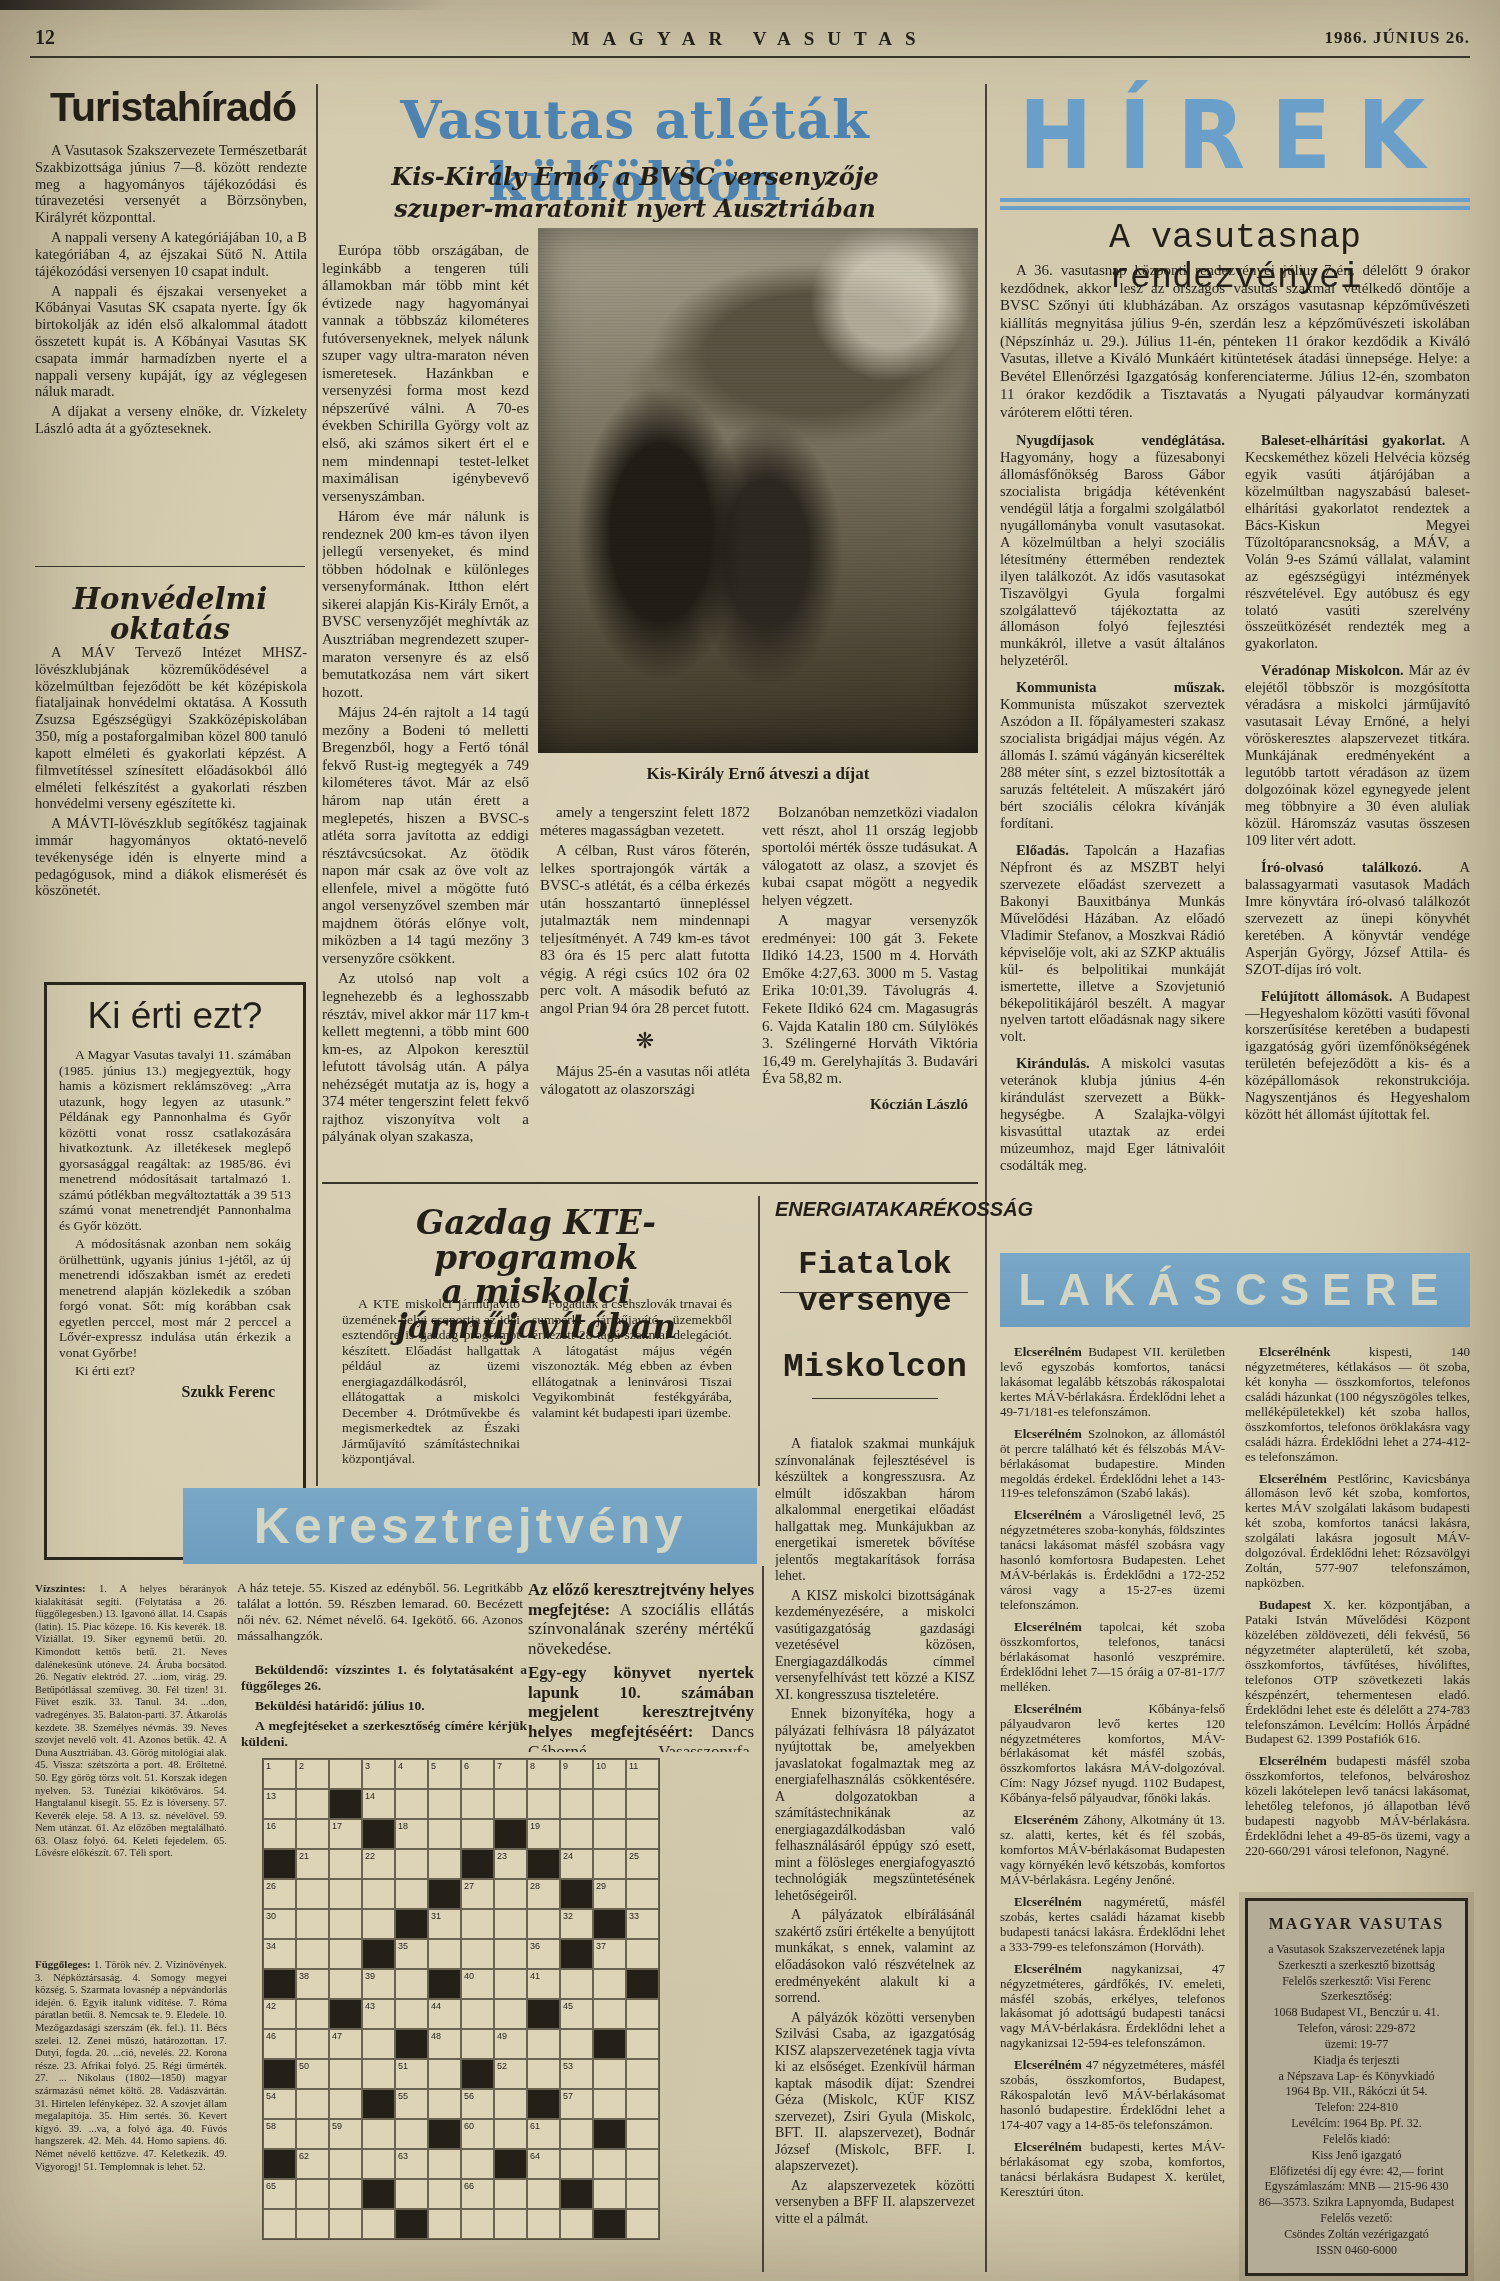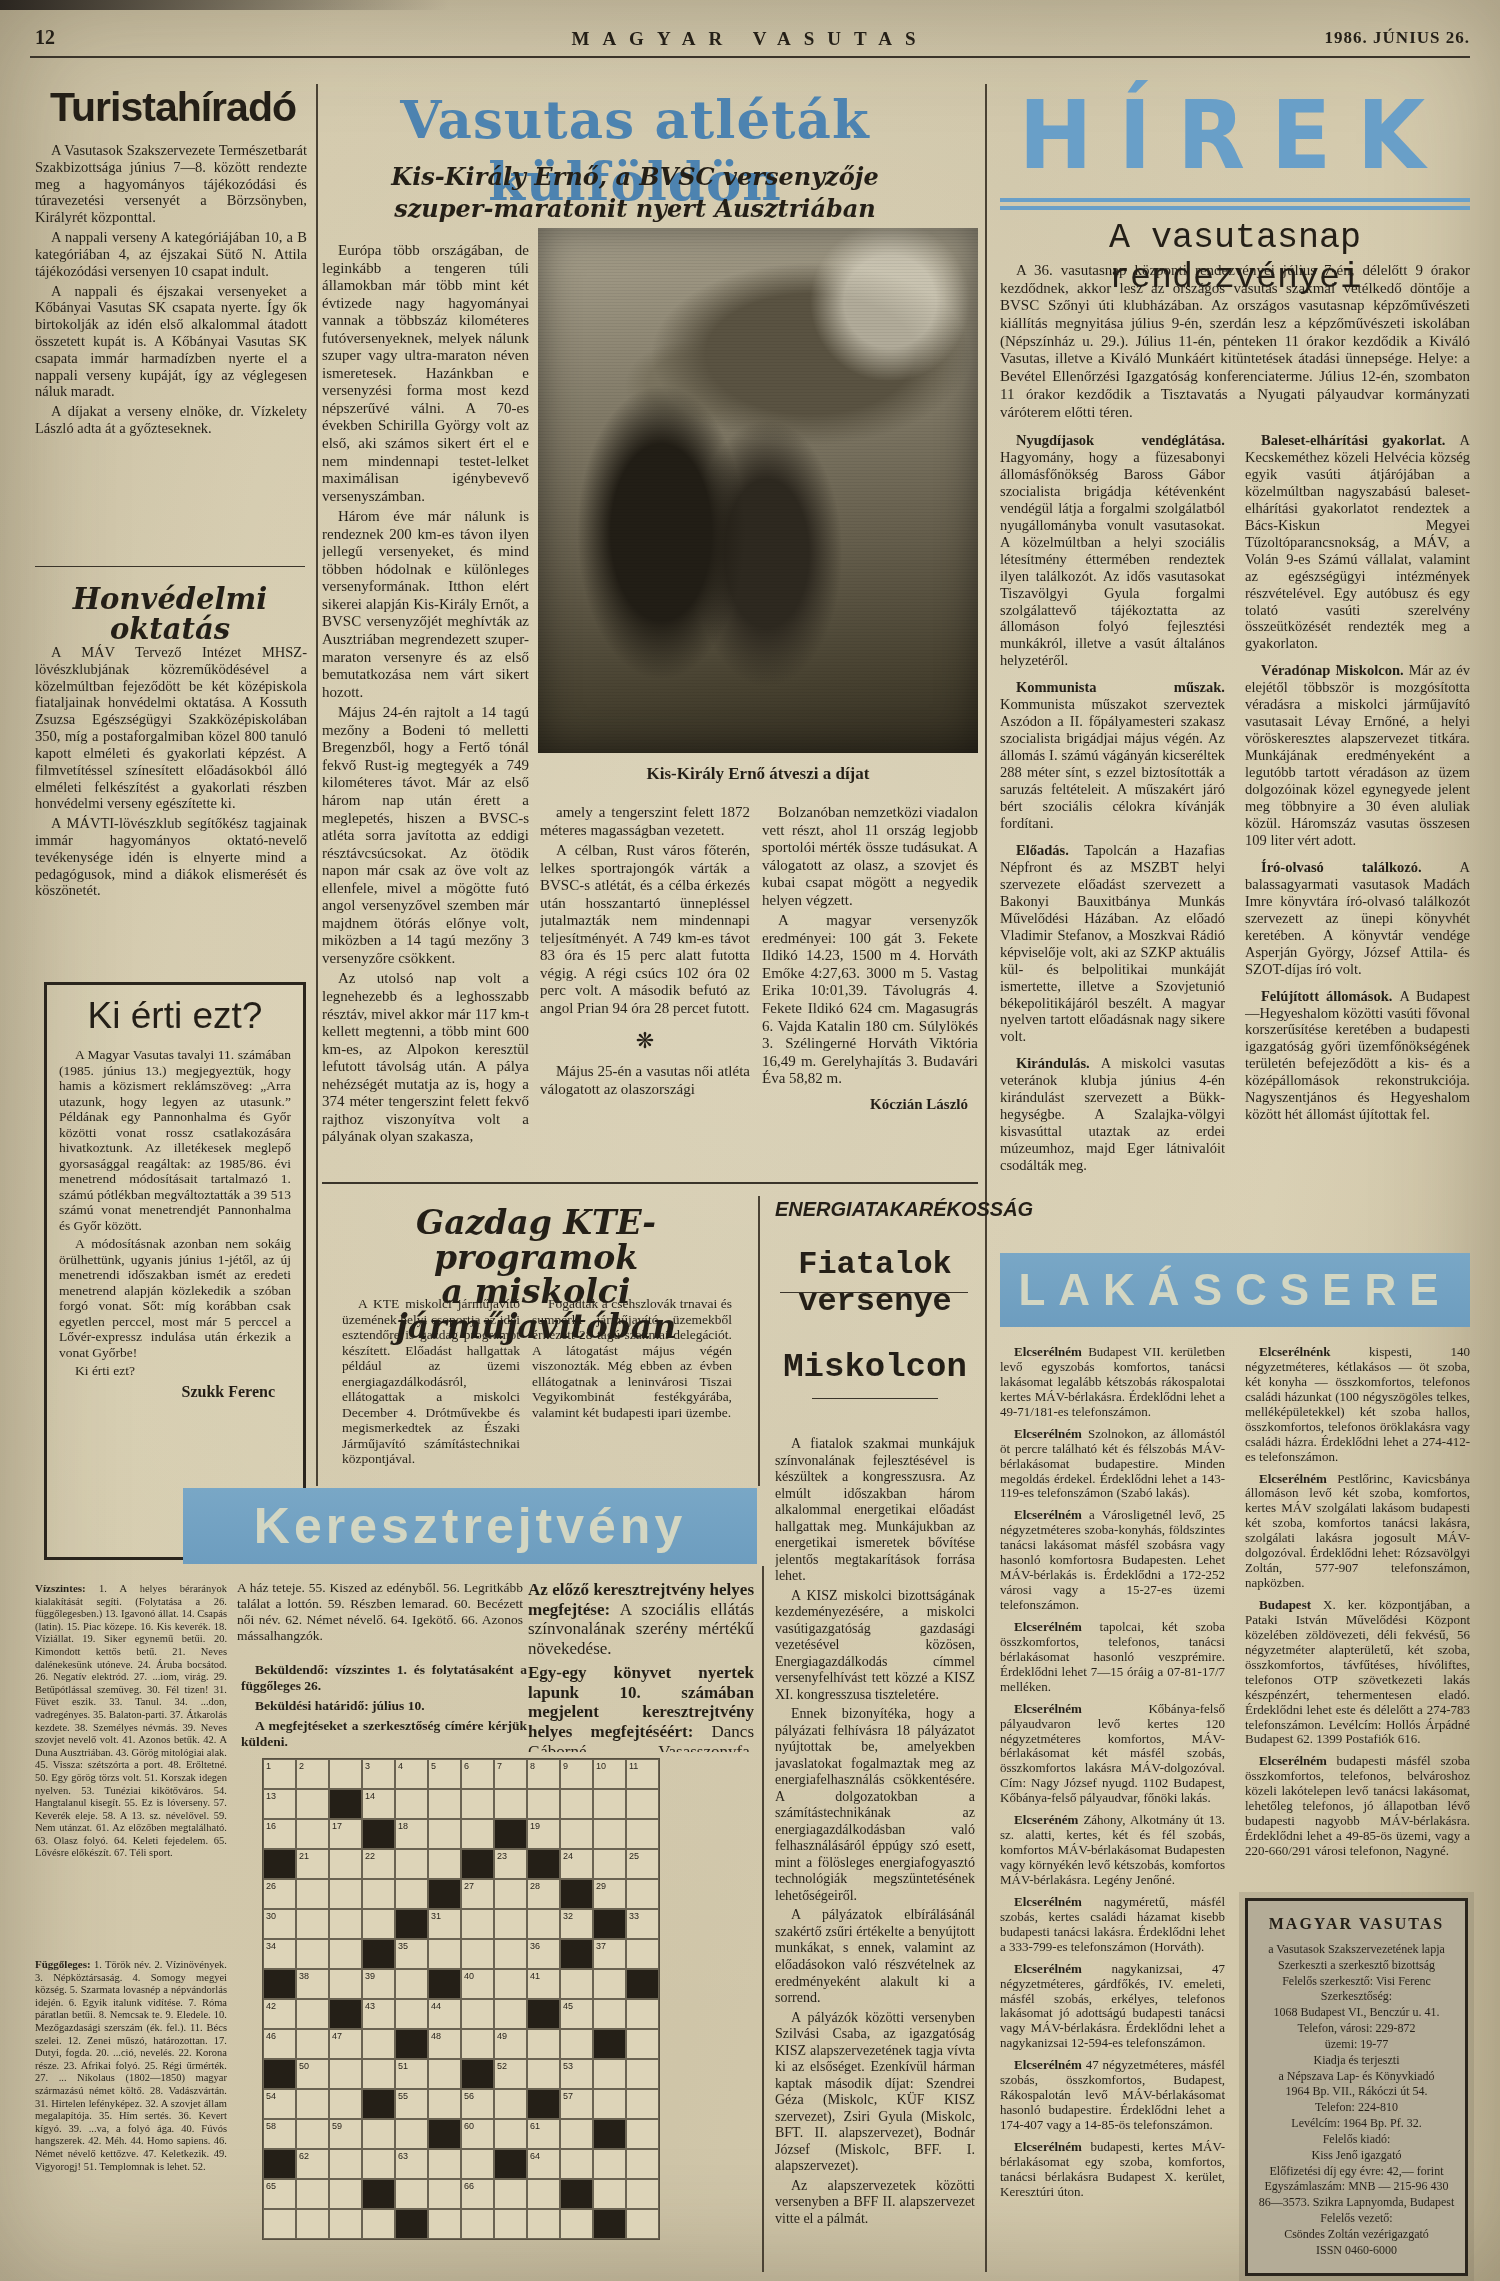--- a/index.html
+++ b/index.html
@@ -102,21 +102,21 @@
   </div>
   <div class="abs bt hid" style="left:35px;top:644px;width:272px;height:330px;">
       <p class="para">A MÁV Tervező Intézet MHSZ-lövészklubjának közreműködésével a közelmúltban fejeződött be két középiskola fiataljainak honvédelmi oktatása. A Kossuth Zsuzsa Egészségügyi Szakközépiskolában 350, míg a postaforgalmiban közel 800 tanuló kapott elméleti és gyakorlati képzést. A filmvetítéssel színesített előadásokból álló elméleti felkészítést a gyakorlati részben honvédelmi verseny egészítette ki.</p>
       <p class="para">A MÁVTI-lövészklub segítőkész tagjainak immár hagyományos oktató-nevelő tevékenysége idén is elnyerte mind a pedagógusok, mind a diákok elismerését és köszönetét.</p>
     </div>
 
   <div class="abs kbox hid" style="left:44px;top:982px;width:232px;height:556px;">
     <p class="kbox-title">Ki érti ezt?</p>
     <div class="small">
         <p class="para">A Magyar Vasutas tavalyi 11. számában (1985. június 13.) megjegyeztük, hogy hamis a közismert reklámszöveg: „Arra utazunk, hogy legyen az utasunk.” Példának egy Pannonhalma és Győr közötti vonat rossz csatlakozására hivatkoztunk. Az illetékesek meglepő gyorsasággal reagáltak: az 1985/86. évi menetrend módosításait tartalmazó 1. számú pótlékban megváltoztatták a 39 513 számú vonat menetrendjét Pannonhalma és Győr között.</p>
-        <p class="para">A módosításnak azonban nem sokáig örülhettünk, ugyanis június 1-jétől, az új menetrendi időszakban ismét az eredeti menetrend alapján közlekedik a szóban forgó vonat. Sőt: míg korábban csak egyetlen perccel, most már 5 perccel a Lővér-expressz indulása után érkezik a vonat Győrbe!</p>
+        <p class="para">A módosításnak azonban nem sokáig örülhettünk, ugyanis június 1-jétől, az új menetrendi időszakban ismét az eredeti menetrend alapján közlekedik a szóban forgó vonat. Sőt: míg korábban csak egyetlen perccel, most már 2 perccel a Lővér-expressz indulása után érkezik a vonat Győrbe!</p>
       </div>
     <p class="para" style="font-size:13.5px;">Ki érti ezt?</p>
     <p style="margin:4px 16px 0;text-align:right;font-weight:bold;font-size:16px;">Szukk Ferenc</p>
   </div>
 
   <div class="abs clue hid" style="left:35px;top:1582px;width:192px;height:360px;">
     <b>Vízszintes:</b>
     <span>1. A helyes bérarányok kialakítását segíti. (Folytatása a 26. függőlegesben.) 13. Igavonó állat. 14. Csapás (latin). 15. Piac közepe. 16. Kis keverék. 18. Víziállat. 19. Siker egynemű betűi. 20. Kimondott kettős betű. 21. Neves dalénekesünk utóneve. 24. Áruba bocsátod. 26. Negatív elektród. 27. ...iom, virág. 29. Betűpótlással szemüveg. 30. Fél tizen! 31. Füvet eszik. 33. Tanul. 34. ...don, vadregényes. 35. Balaton-parti. 37. Átkarolás kezdete. 38. Személyes névmás. 39. Neves szovjet nevelő volt. 41. Azonos betűk. 42. A Duna Ausztriában. 43. Görög mitológiai alak. 45. Vissza: szétszórta a port. 48. Erőltetné. 50. Egy görög törzs volt. 51. Korszak idegen nyelven. 53. Tunéziai kikötőváros. 54. Hangtalanul kisegít. 55. Ez is lóverseny. 57. Keverék eleje. 58. A 13. sz. névelővel. 59. Nem utánzat. 61. Az előzőben megtalálható. 63. Olasz folyó. 64. Keleti fejedelem. 65. Lövésre előkészít. 67. Téli sport.</span>
   </div>
   <div class="abs clue hid" style="left:35px;top:1958px;width:192px;height:310px;">

